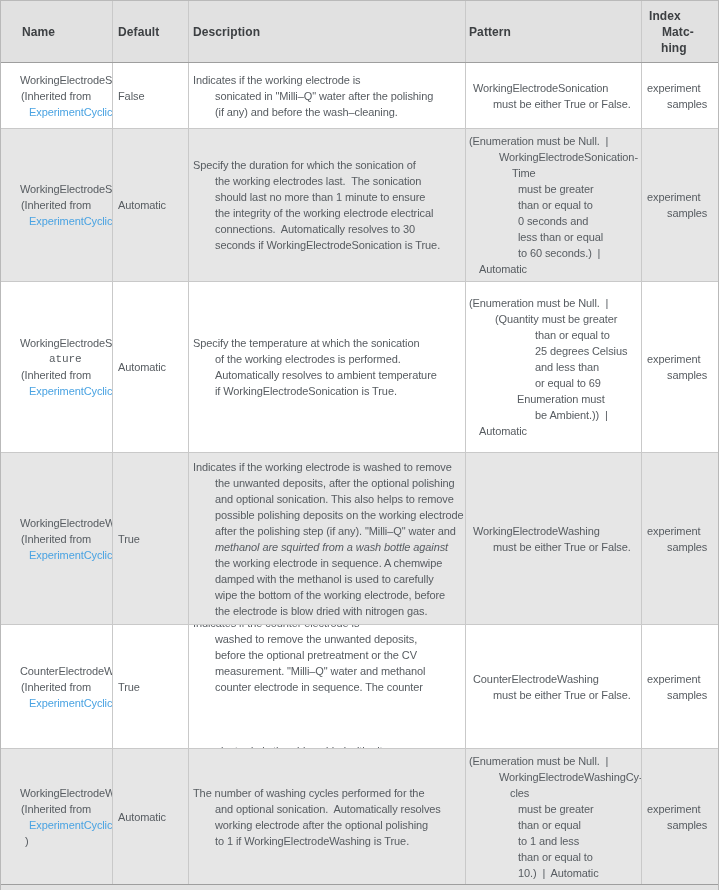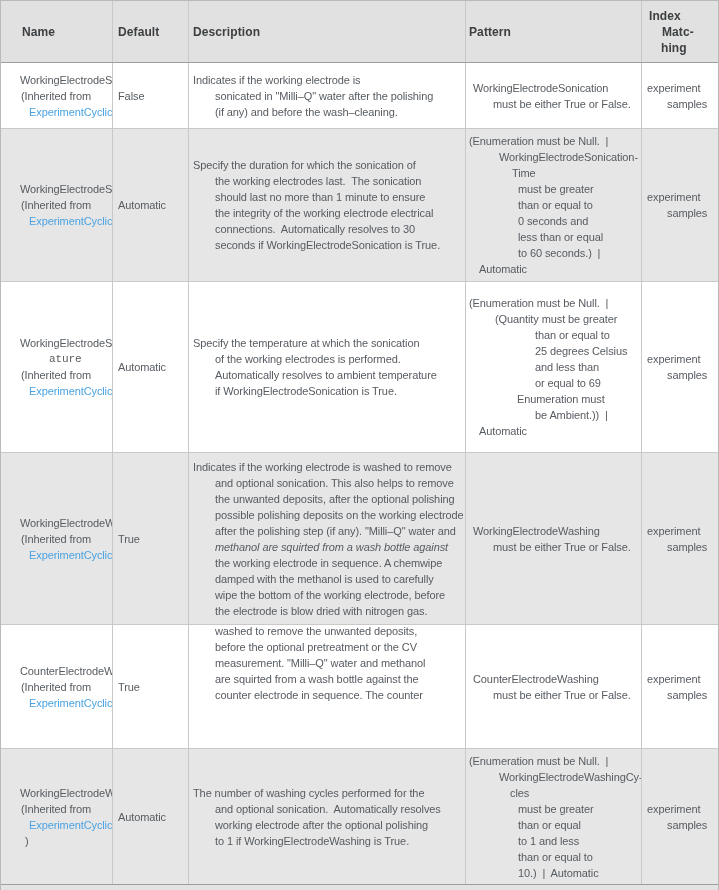--- a/index.html
+++ b/index.html
@@ -174,22 +174,22 @@
         <div class="cell c0">
           <div class="line">WorkingElectrodeWashing</div>
           <div class="line" style="padding-left: 1px;">(Inherited from</div>
           <div class="line lnk" style="padding-left: 9px;">ExperimentCyclicVoltammetry</div>
         </div>
         <div class="cell c1">
           <div class="line">True</div>
         </div>
         <div class="cell c2">
           <div class="line">Indicates if the working electrode is washed to remove</div>
+          <div class="line" style="padding-left: 22px;">the unwanted deposits, after the optional polishing</div>
           <div class="line" style="padding-left: 22px;">and optional sonication. This also helps to remove</div>
-          <div class="line" style="padding-left: 22px;">the unwanted deposits, after the optional polishing</div>
           <div class="line" style="padding-left: 22px;">possible polishing deposits on the working electrode</div>
           <div class="line" style="padding-left: 22px;">after the polishing step (if any). "Milli–Q" water and</div>
           <div class="line" style="padding-left: 22px; font-style: italic;">methanol are squirted from a wash bottle against</div>
           <div class="line" style="padding-left: 22px;">the working electrode in sequence. A chemwipe</div>
           <div class="line" style="padding-left: 22px;">damped with the methanol is used to carefully</div>
           <div class="line" style="padding-left: 22px;">wipe the bottom of the working electrode, before</div>
           <div class="line" style="padding-left: 22px;">the electrode is blow dried with nitrogen gas.</div>
         </div>
         <div class="cell c3">
           <div class="line" style="padding-left: 4px;">WorkingElectrodeWashing</div>
@@ -207,21 +207,20 @@
           <div class="line lnk" style="padding-left: 9px;">ExperimentCyclicVoltammetry</div>
         </div>
         <div class="cell c1">
           <div class="line">True</div>
         </div>
         <div class="cell c2">
           <div class="line">Indicates if the counter electrode is</div>
           <div class="line" style="padding-left: 22px;">washed to remove the unwanted deposits,</div>
           <div class="line" style="padding-left: 22px;">before the optional pretreatment or the CV</div>
           <div class="line" style="padding-left: 22px;">measurement. "Milli–Q" water and methanol</div>
-          <div class="line" style="padding-left: 22px;">are squirted from a wash bottle against the</div>
           <div class="line" style="padding-left: 22px;">counter electrode in sequence. The counter</div>
           <div class="line" style="padding-left: 22px; margin-top: 48px;">electrode is then blow dried with nitrogen gas.</div>
         </div>
         <div class="cell c3">
           <div class="line" style="padding-left: 4px;">CounterElectrodeWashing</div>
           <div class="line" style="padding-left: 24px;">must be either True or False.</div>
         </div>
         <div class="cell c4">
           <div class="line">experiment</div>
           <div class="line" style="padding-left: 20px;">samples</div>

